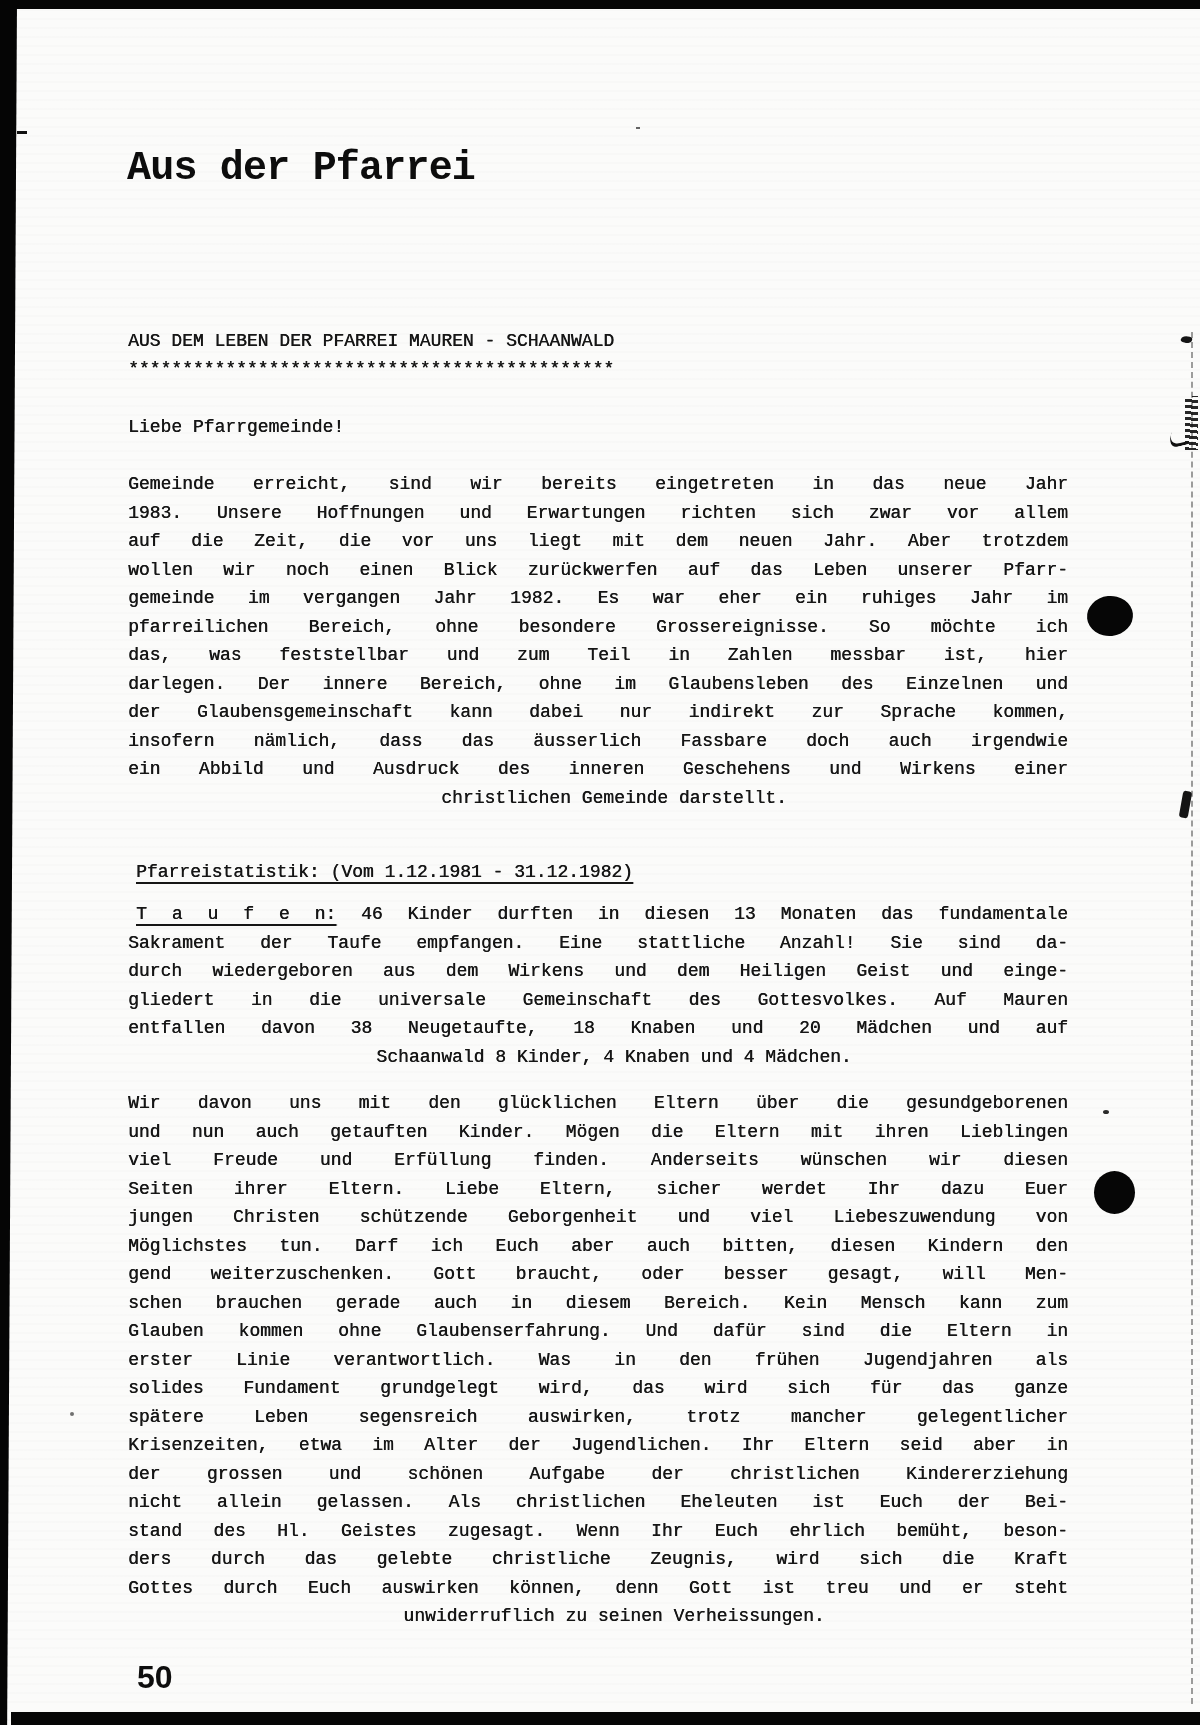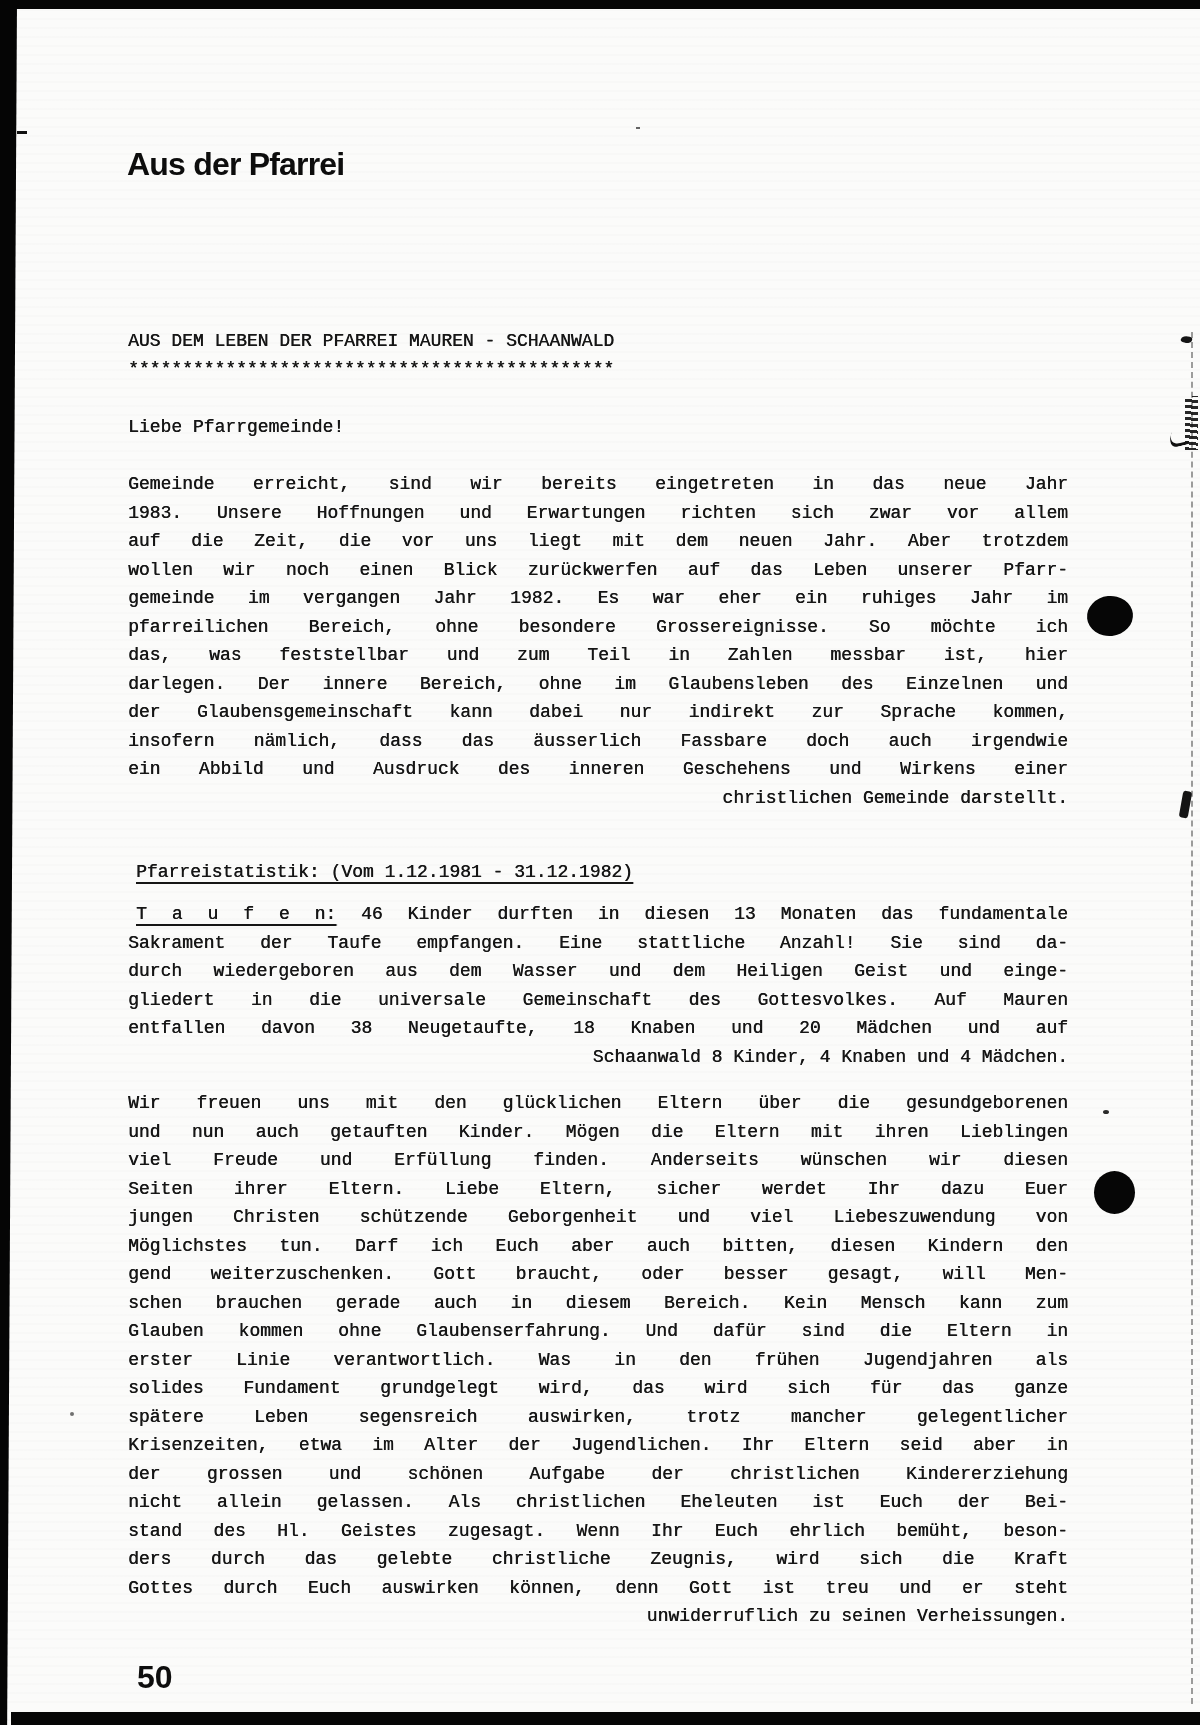--- a/index.html
+++ b/index.html
@@ -12,43 +12,43 @@
   }
   
   .edge { position:absolute; background:#050505; }
   .edge-top { left:0; top:0; width:1200px; height:9px; }
   .edge-left { left:0; top:0; width:17px; height:1725px;
                clip-path: polygon(0 0, 100% 0, 42% 100%, 0 100%); }
   .edge-bottom { left:11px; top:1712px; width:1189px; height:13px; }
 
   .doc-title {
     position:absolute; left:127px; top:146px;
-    font-family:Liberation Sans, sans-serif; font-weight:bold;
-    font-size:32px; letter-spacing:-0.8px; color:#0d0d0d;
+    font-family:Liberation Mono, monospace; font-weight:bold;
+    font-size:40px; letter-spacing:-0.8px; color:#0d0d0d;
     white-space:nowrap;
   }
   .page-number {
     position:absolute; left:137px; top:1659px;
     font-family:"Liberation Sans", sans-serif; font-weight:bold;
     font-size:32px; color:#0d0d0d;
   }
 
   .mono {
     position:absolute; left:128px; width:940px;
     font-size:18px; line-height:28.5px; color:#161616;
     text-shadow: 0.4px 0 0 currentColor;
     white-space:nowrap;
   }
   .mono.block { white-space:normal; }
   .tline {
     height:28.5px; overflow:hidden;
     text-align:justify; text-align-last:justify;
     white-space:normal;
   }
-  .tline.short { text-align:right; text-align-last:auto;margin-left:32px; }
+  .tline.short { text-align:center; text-align-last:auto;margin-left:32px; }
   .u {
     text-decoration: underline;
     text-decoration-thickness: 2px;
     text-underline-offset: 5px;
     margin-left: 8px;
   }
 
   
   .punch { position:absolute; background:#060606; border-radius:50%; }
   .punch-1 { left:1087px; top:596px; width:46px; height:40px; transform:rotate(-6deg); }
@@ -117,29 +117,29 @@
     </div>
 
   <div class="mono" style="top:858px">
     <span class="u">Pfarreistatistik: (Vom 1.12.1981 - 31.12.1982)</span>
   </div>
 
   <div class="mono block" style="top:900px">
     <div class="tline"><span class="u">T a u f e n:</span><span> 46 Kinder durften in diesen 13 Monaten das fundamentale</span></div>
     <div>
         <div class="tline">Sakrament der Taufe empfangen. Eine stattliche Anzahl! Sie sind da-</div>
-        <div class="tline">durch wiedergeboren aus dem Wasser und dem Heiligen Geist und einge-</div>
+        <div class="tline">durch wiedergeboren aus dem Wirkens und dem Heiligen Geist und einge-</div>
         <div class="tline">gliedert in die universale Gemeinschaft des Gottesvolkes. Auf Mauren</div>
         <div class="tline">entfallen davon 38 Neugetaufte, 18 Knaben und 20 Mädchen und auf</div>
         <div class="tline short">Schaanwald 8 Kinder, 4 Knaben und 4 Mädchen.</div>
       </div>
   </div>
 
   <div class="mono block" style="top:1089px">
-      <div class="tline">Wir freuen uns mit den glücklichen Eltern über die gesundgeborenen</div>
+      <div class="tline">Wir davon uns mit den glücklichen Eltern über die gesundgeborenen</div>
       <div class="tline">und nun auch getauften Kinder. Mögen die Eltern mit ihren Lieblingen</div>
       <div class="tline">viel Freude und Erfüllung finden. Anderseits wünschen wir diesen</div>
       <div class="tline">Seiten ihrer Eltern. Liebe Eltern, sicher werdet Ihr dazu Euer</div>
       <div class="tline">jungen Christen schützende Geborgenheit und viel Liebeszuwendung von</div>
       <div class="tline">Möglichstes tun. Darf ich Euch aber auch bitten, diesen Kindern den</div>
       <div class="tline">gend weiterzuschenken. Gott braucht, oder besser gesagt, will Men-</div>
       <div class="tline">schen brauchen gerade auch in diesem Bereich. Kein Mensch kann zum</div>
       <div class="tline">Glauben kommen ohne Glaubenserfahrung. Und dafür sind die Eltern in</div>
       <div class="tline">erster Linie verantwortlich. Was in den frühen Jugendjahren als</div>
       <div class="tline">solides Fundament grundgelegt wird, das wird sich für das ganze</div>

